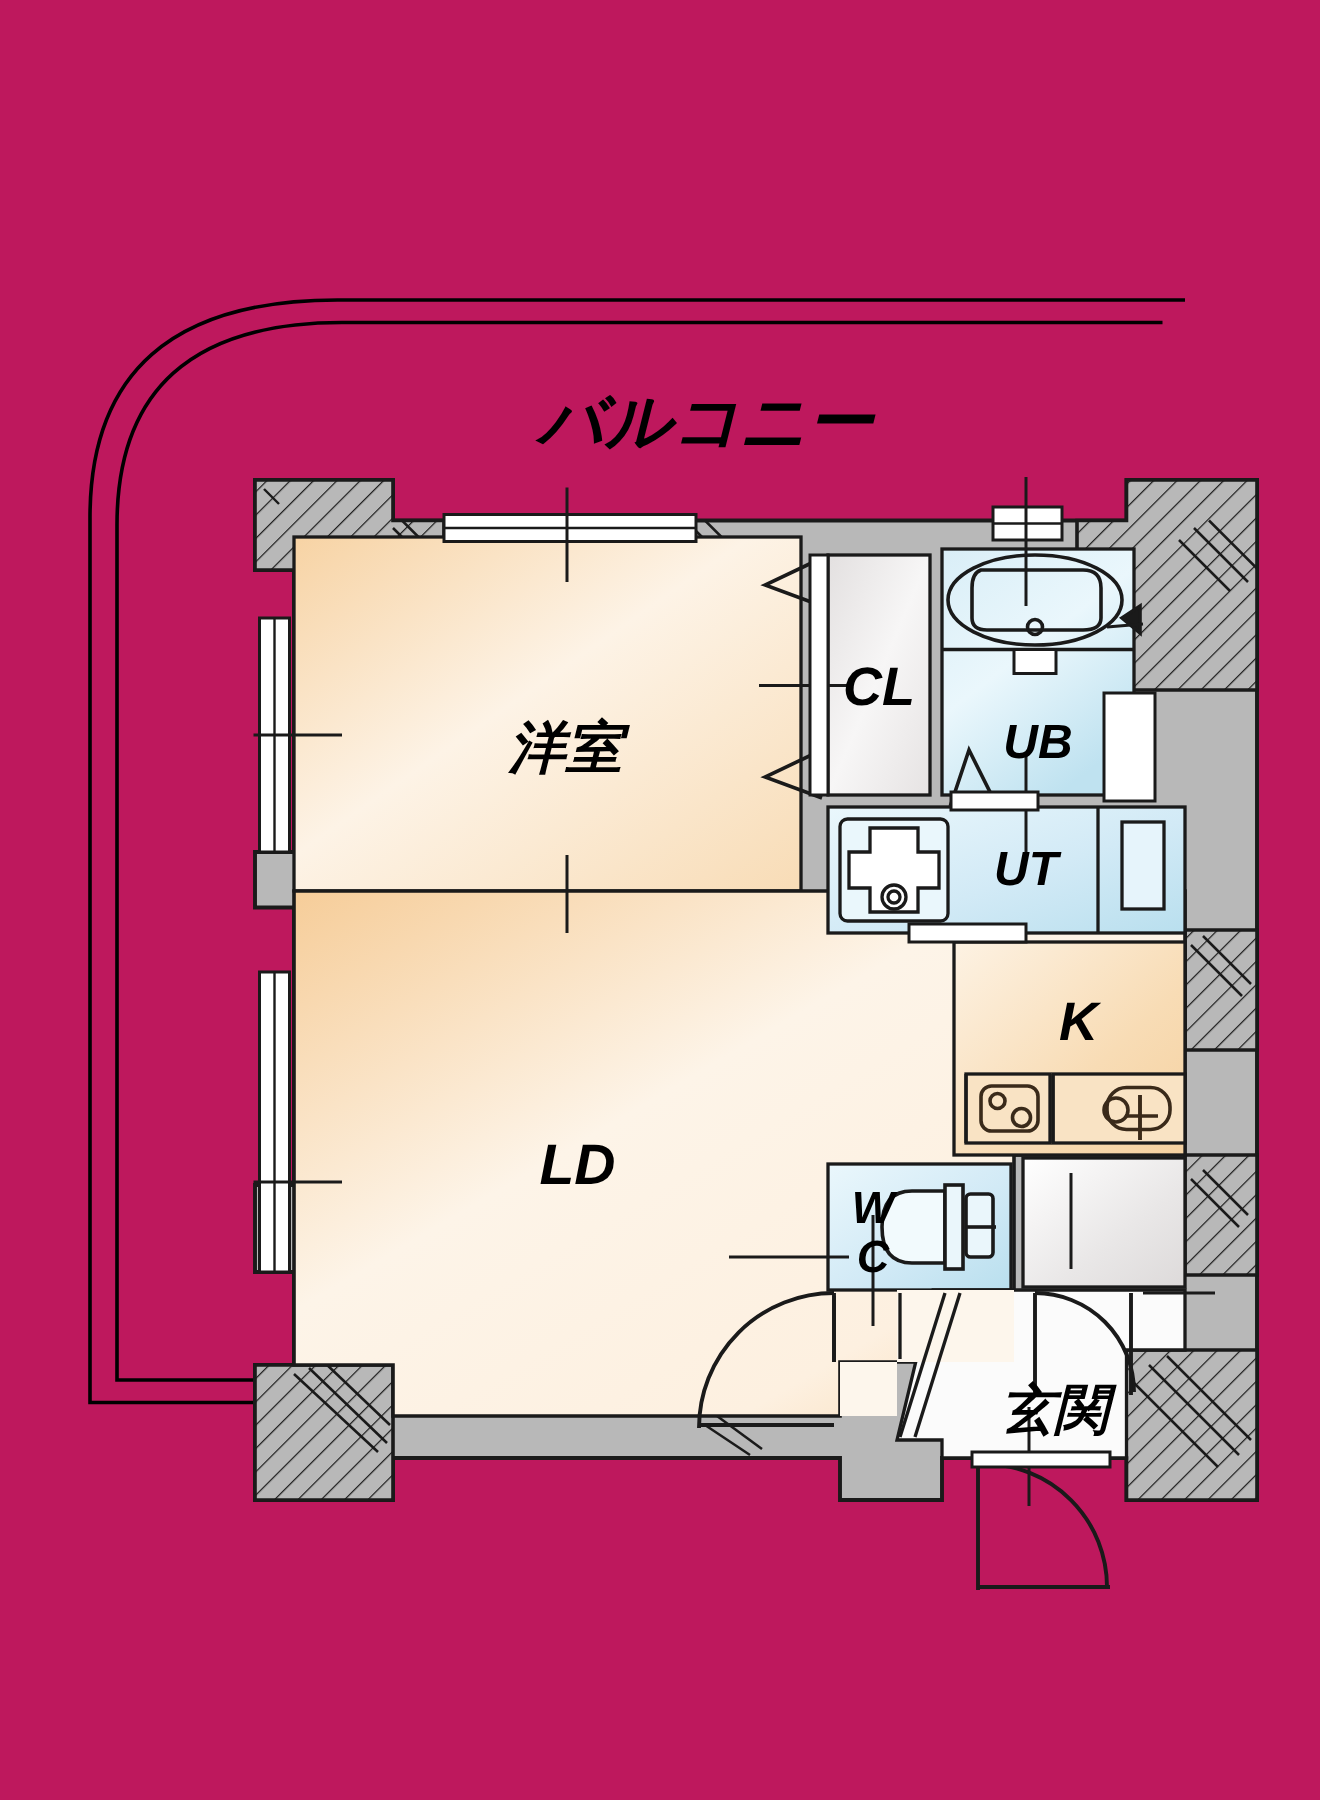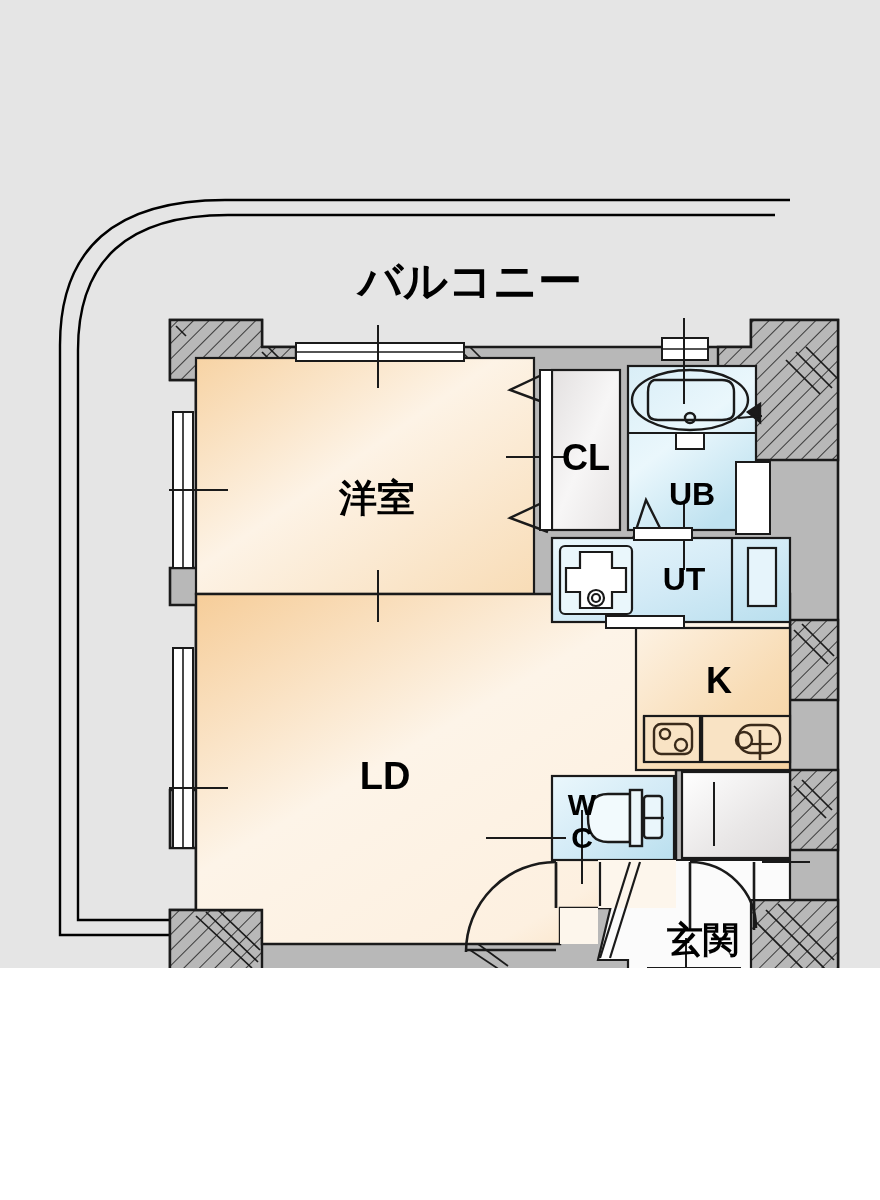--- a/index.html
+++ b/index.html
@@ -1,17 +1,17 @@
 <!DOCTYPE html>
 <html><head>
 <meta charset="utf-8">
 <style>
   html,body{margin:0;padding:0;background:#ffffff;}
   body{width:880px;height:1200px;font-family:"Liberation Sans","DejaVu Sans",sans-serif;}
-  #stage{position:relative;width:880px;height:968px;overflow:hidden;background:#e5e5e5;}
+  #stage{position:relative;width:880px;height:1200px;overflow:hidden;background:#be185d;font-style:italic;}
   svg{display:block;}
   .lbl{font-family:"Liberation Sans","DejaVu Sans",sans-serif;font-weight:700;fill:#000;}
   .jp{font-family:"DejaVu Sans","Liberation Sans",sans-serif;font-weight:700;fill:#000;}
 </style>
 </head>
 <body>
 
 <div id="stage">
 <svg width="880" height="1200" viewBox="0 0 880 1200">
   <defs>

